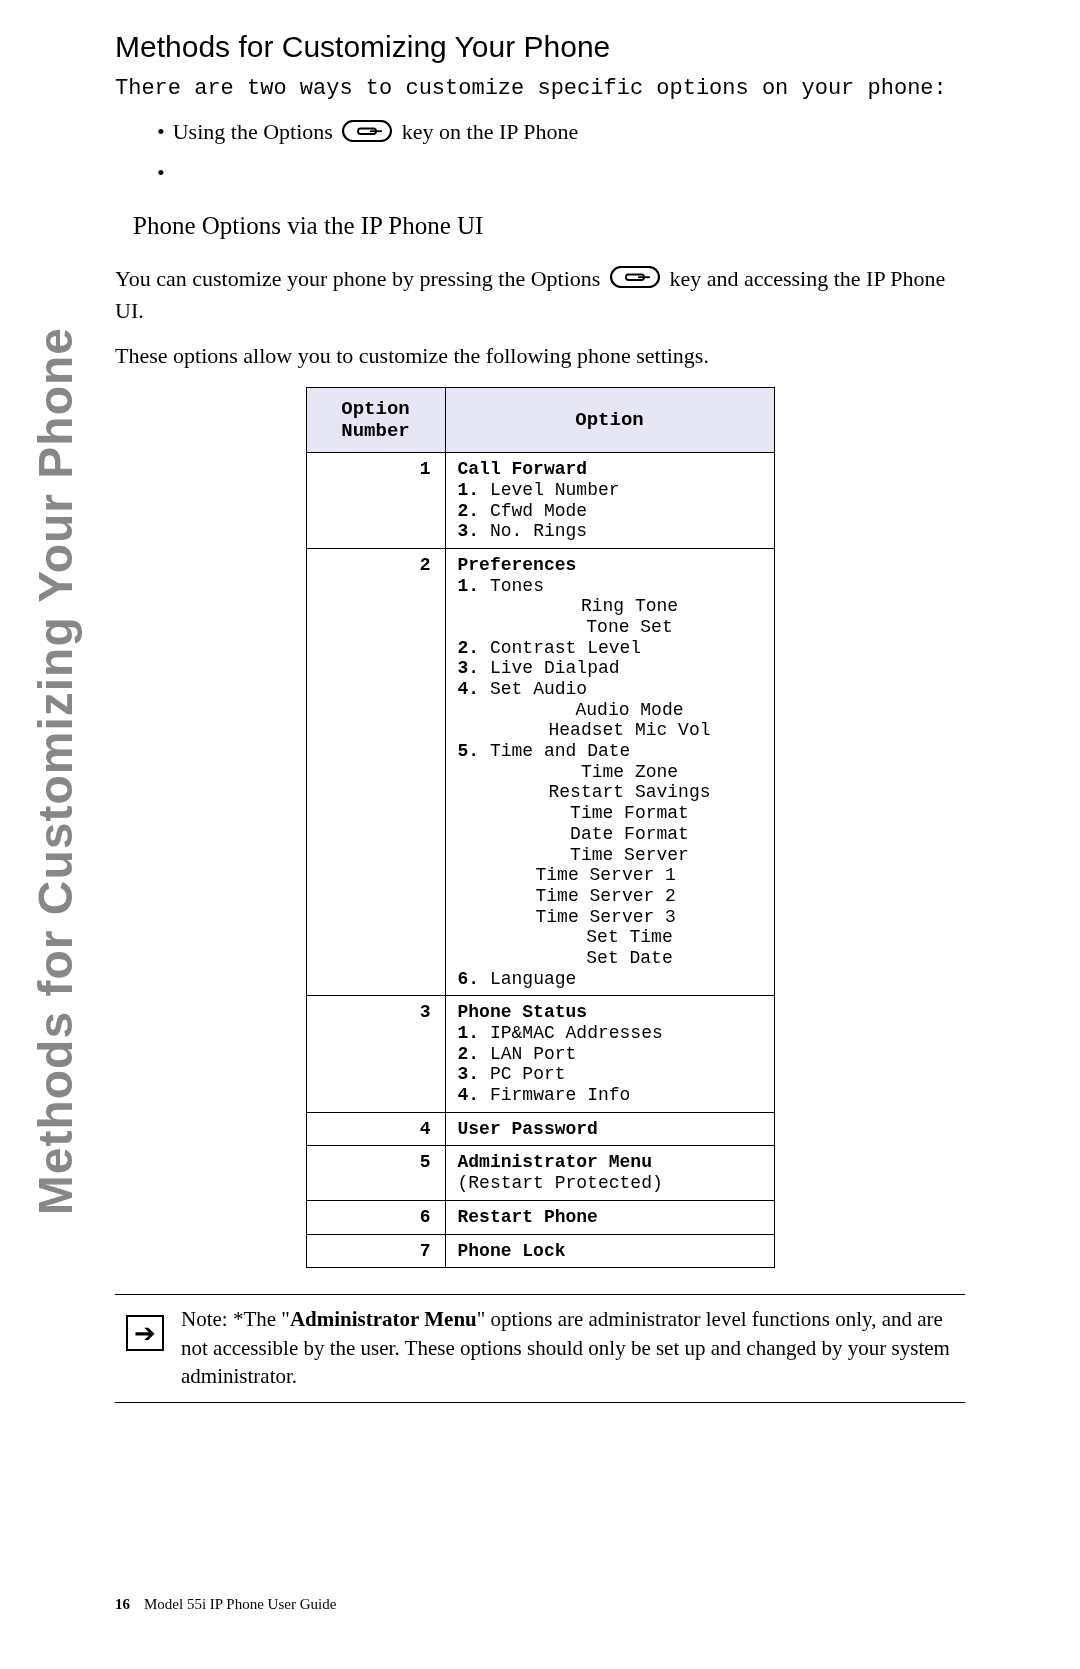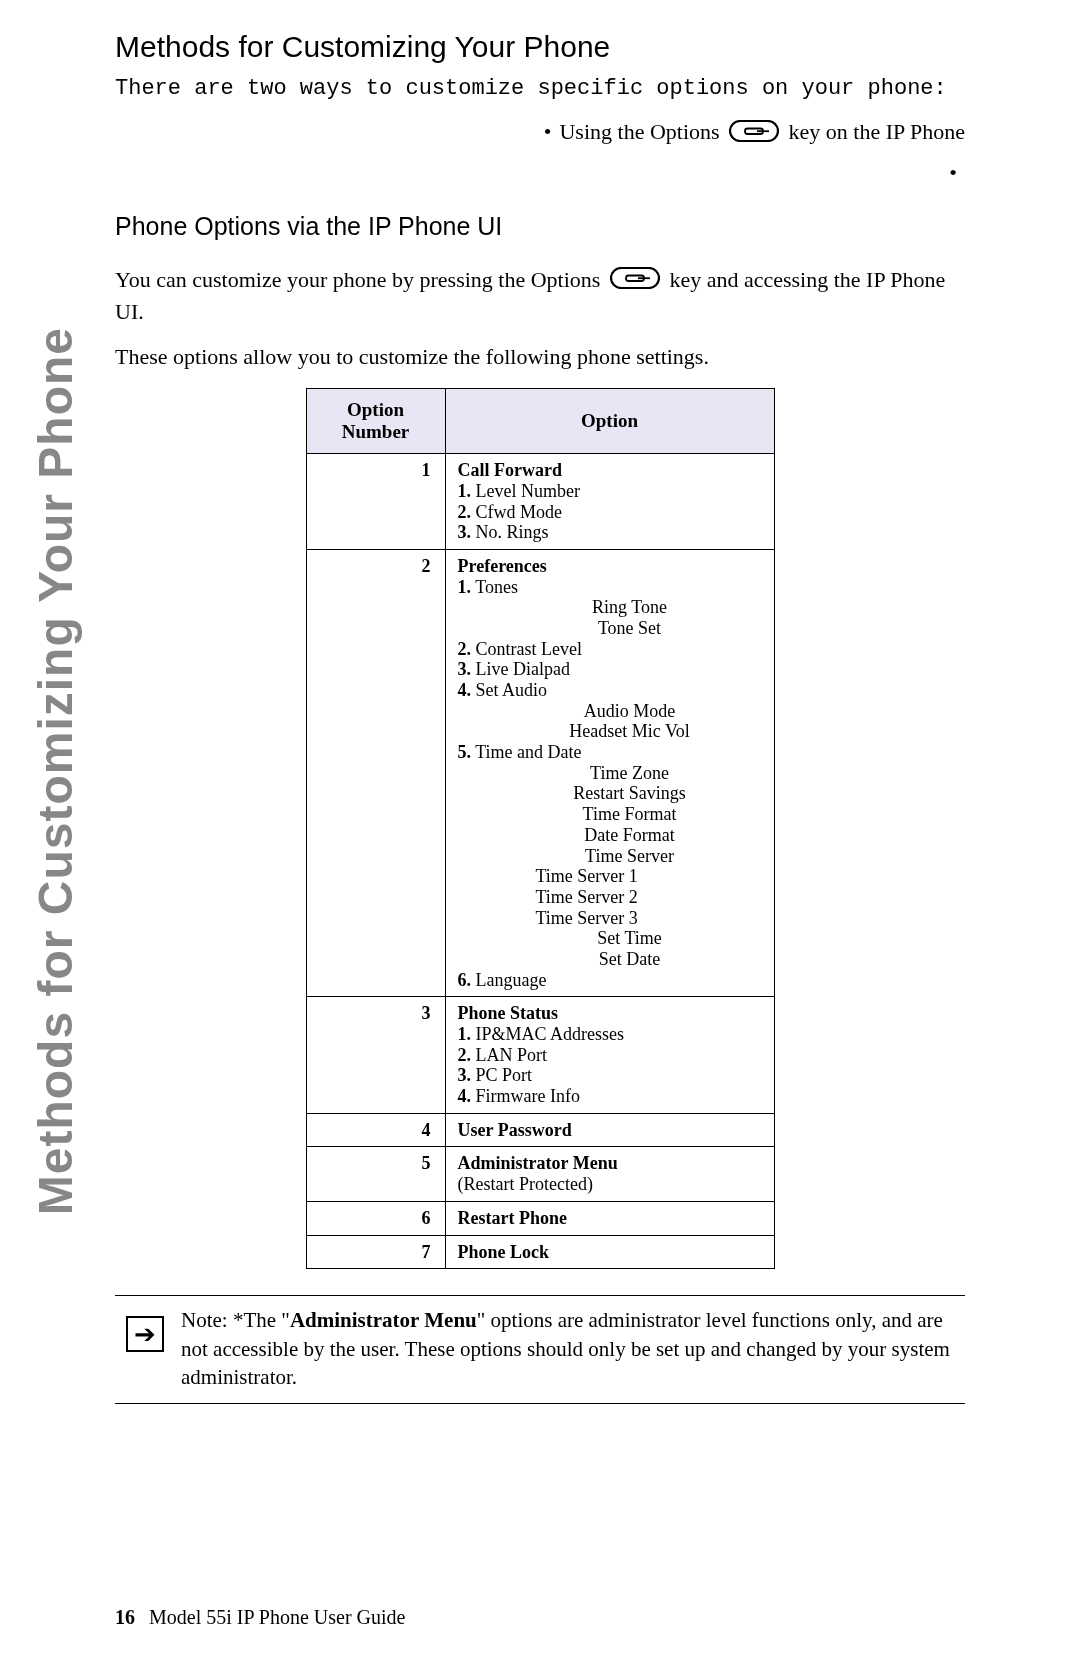--- a/index.html
+++ b/index.html
@@ -54,46 +54,45 @@
     font-family: Liberation Mono, monospace;
   }
   ul.bullets {
     list-style: none;
     padding: 0 0 0 42px;
     margin: 0 0 26px 0;
     font-size: 22px;
   }
   ul.bullets li {
     margin-bottom: 12px;
-    text-align: right;
   }
   ul.bullets li .dot::before {
     content: "•";
     margin-right: 8px;
   }
   .key-icon {
     display: inline-block;
     vertical-align: middle;
     margin: 0 4px;
   }
   h2.sub {
-    font-family: Liberation Sans, sans-serif;
+    font-family: Liberation Serif, serif;
     font-weight: normal;
     font-size: 25px;
-    margin: 10px 0 24px 0;
+    margin: 10px 0 24px 18px;
   }
   p.body {
     font-size: 22px;
     margin: 0 0 16px 0;
     line-height: 1.35;
   }
   table.options {
     border-collapse: collapse;
     margin: 9px auto 0 auto;
-    font-family: Liberation Serif, serif;
+    font-family: Liberation Mono, monospace;
     font-size: 18px;
   }
   table.options th {
     background: #e6e6f5;
     border: 1px solid #000;
     padding: 10px 14px;
     font-weight: bold;
     text-align: center;
     font-size: 19px;
   }
@@ -147,22 +146,22 @@
   .note-text {
     font-size: 21px;
     line-height: 1.35;
     padding-left: 6px;
   }
   .note-text .label { font-weight: normal; }
   .note-text .admin { font-weight: bold; }
   .footer {
     position: absolute;
     left: 115px;
-    bottom: 40px;
-    font-size: 20px;
+    bottom: 56px;
+    font-size: 15px;
   }
   .footer .pg { font-weight: bold; margin-right: 14px; }
 </style>
 </head>
 <body>
 
 <div class="page">
   <div class="side-heading">
     <span>Methods for Customizing Your Phone</span>
   </div>

